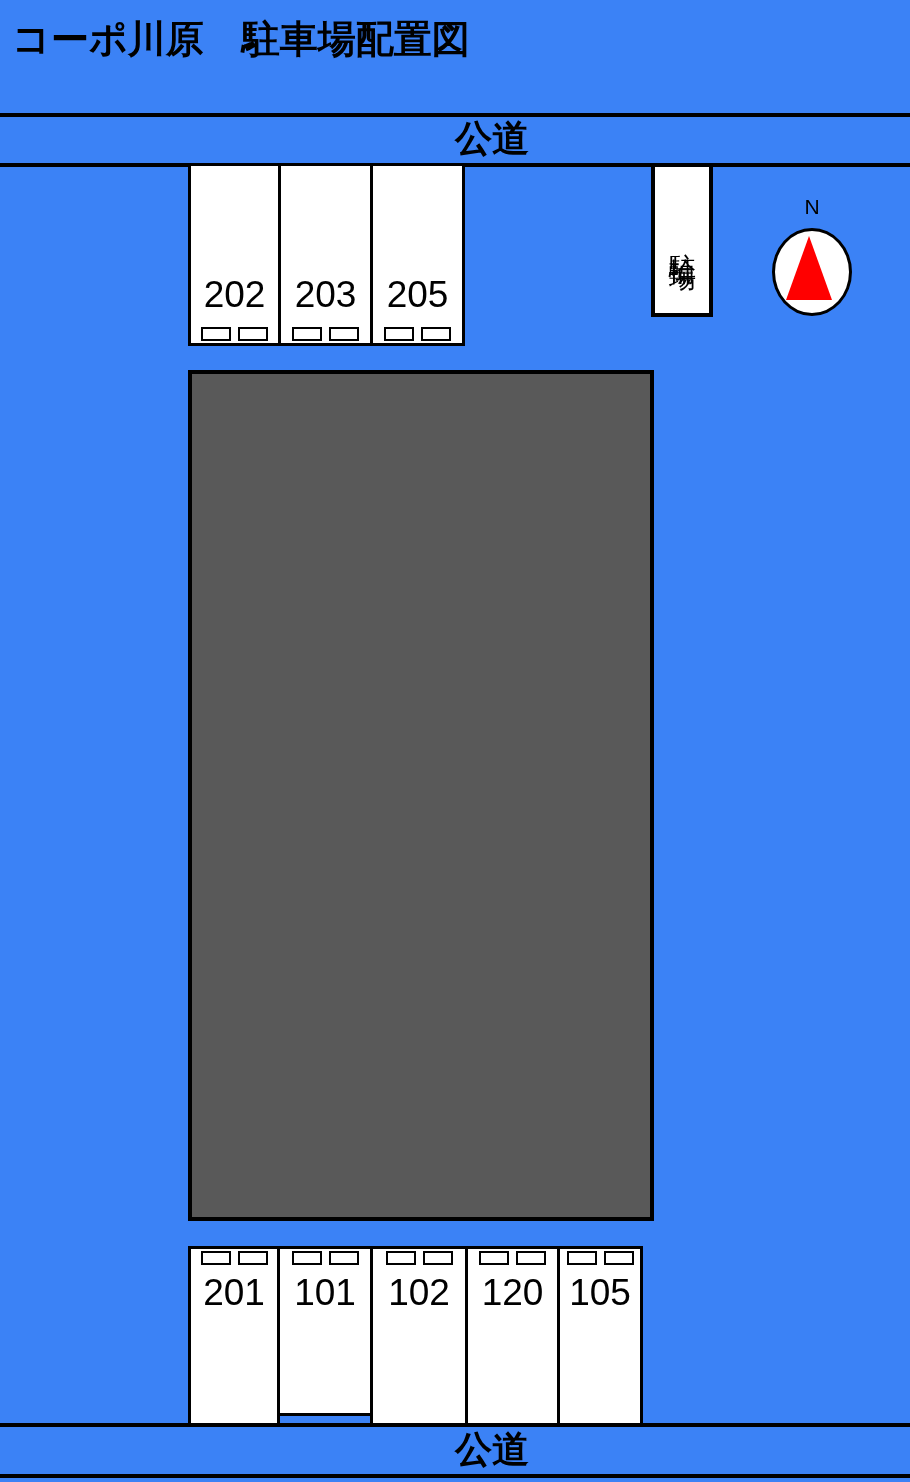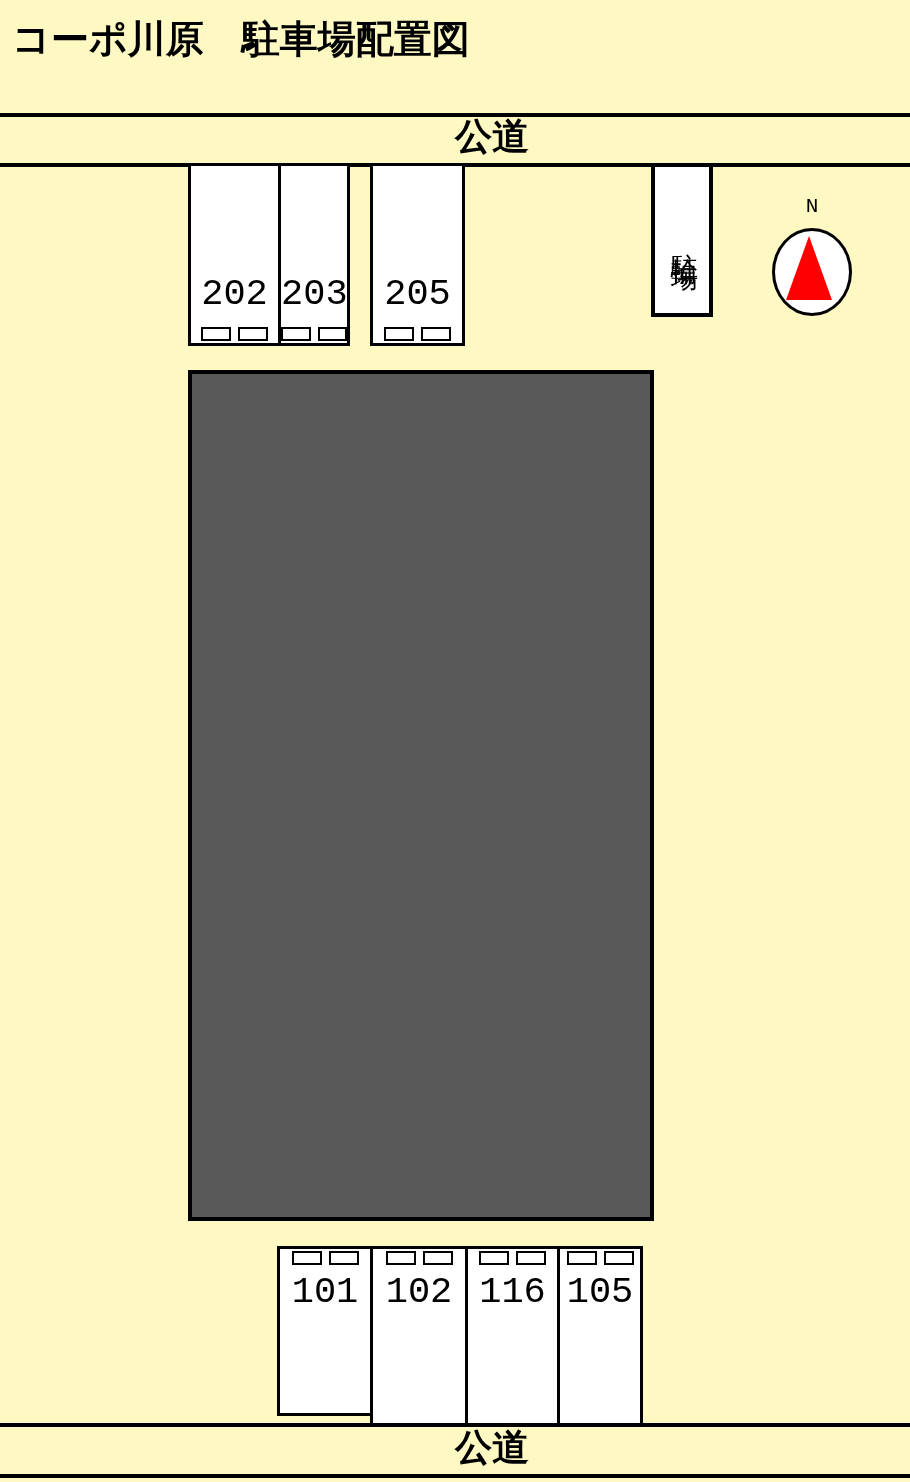--- a/index.html
+++ b/index.html
@@ -1,17 +1,17 @@
 <!DOCTYPE html>
 <html><head>
 <meta charset="utf-8">
 <style>
   html,body{margin:0;padding:0;background:#ffffff;}
-  #page{position:relative;width:910px;height:1482px;background:#fef9c3;
-        font-family:Liberation Mono, monospace;color:#000;overflow:hidden;}
+  #page{position:relative;width:910px;height:1482px;background:#3b82f6;
+        font-family:Liberation Sans, sans-serif;color:#000;overflow:hidden;}
   .abs{position:absolute;}
   #title{left:12px;top:14px;font-size:38px;font-weight:bold;white-space:nowrap;}
   .road-line{left:0;width:910px;height:4px;background:#000;}
   .road-label{left:329px;width:200px;text-align:right;font-size:37px;font-weight:bold;line-height:40px;}
   .pspace{box-sizing:border-box;border:3px solid #000;background:#fff;}
   .space-num{position:absolute;left:0;width:100%;text-align:center;font-size:37px;line-height:37px;}
   .stops{position:absolute;left:0;width:100%;display:flex;justify-content:center;gap:7px;}
   .stop{width:30px;height:14px;box-sizing:border-box;border:2.5px solid #000;background:#fff;}
   .top-space .space-num{bottom:30px;}
   .top-space .stops{bottom:2px;}
@@ -40,21 +40,21 @@
   <div class="abs road-label" style="top:119px;">公道</div>
   <div class="abs road-line" style="top:163px;"></div>
 
   <div class="abs pspace top-space" style="left:188px;top:163px;width:93px;height:183px;">
     <div class="space-num">202</div>
     <div class="stops">
       <div class="stop"></div>
       <div class="stop"></div>
     </div>
   </div>
-  <div class="abs pspace top-space" style="left:278px;top:163px;width:72px;height:183px;">
+  <div class="abs pspace top-space" style="left:278px;top:163px;width:95px;height:183px;">
     <div class="space-num">203</div>
     <div class="stops">
       <div class="stop"></div>
       <div class="stop"></div>
     </div>
   </div>
   <div class="abs pspace top-space" style="left:370px;top:163px;width:95px;height:183px;">
     <div class="space-num">205</div>
     <div class="stops">
       <div class="stop"></div>
@@ -67,40 +67,47 @@
   </div>
 
   <div class="abs" id="compass">
     <div class="abs" id="compass-n">N</div>
     <div class="abs" id="compass-circle"></div>
     <div class="abs" id="compass-arrow" style="border-bottom-color: rgb(255, 0, 0);"></div>
   </div>
 
   <div class="abs" id="building" style="background: rgb(89, 89, 89);"></div>
 
+  <div class="abs pspace bottom-space" style="left:188px;top:1246px;width:92px;height:181px;">
+    <div class="stops">
+      <div class="stop"></div>
+      <div class="stop"></div>
+    </div>
+    <div class="space-num">201</div>
+  </div>
   <div class="abs pspace bottom-space" style="left:277px;top:1246px;width:96px;height:170px;">
     <div class="stops">
       <div class="stop"></div>
       <div class="stop"></div>
     </div>
     <div class="space-num">101</div>
   </div>
   <div class="abs pspace bottom-space" style="left:370px;top:1246px;width:98px;height:181px;">
     <div class="stops">
       <div class="stop"></div>
       <div class="stop"></div>
     </div>
     <div class="space-num">102</div>
   </div>
   <div class="abs pspace bottom-space" style="left:465px;top:1246px;width:95px;height:181px;">
     <div class="stops">
       <div class="stop"></div>
       <div class="stop"></div>
     </div>
-    <div class="space-num">116</div>
+    <div class="space-num">120</div>
   </div>
   <div class="abs pspace bottom-space" style="left:557px;top:1246px;width:86px;height:181px;">
     <div class="stops">
       <div class="stop"></div>
       <div class="stop"></div>
     </div>
     <div class="space-num">105</div>
   </div>
 
   <div class="abs road-line" style="top:1423px;"></div>

